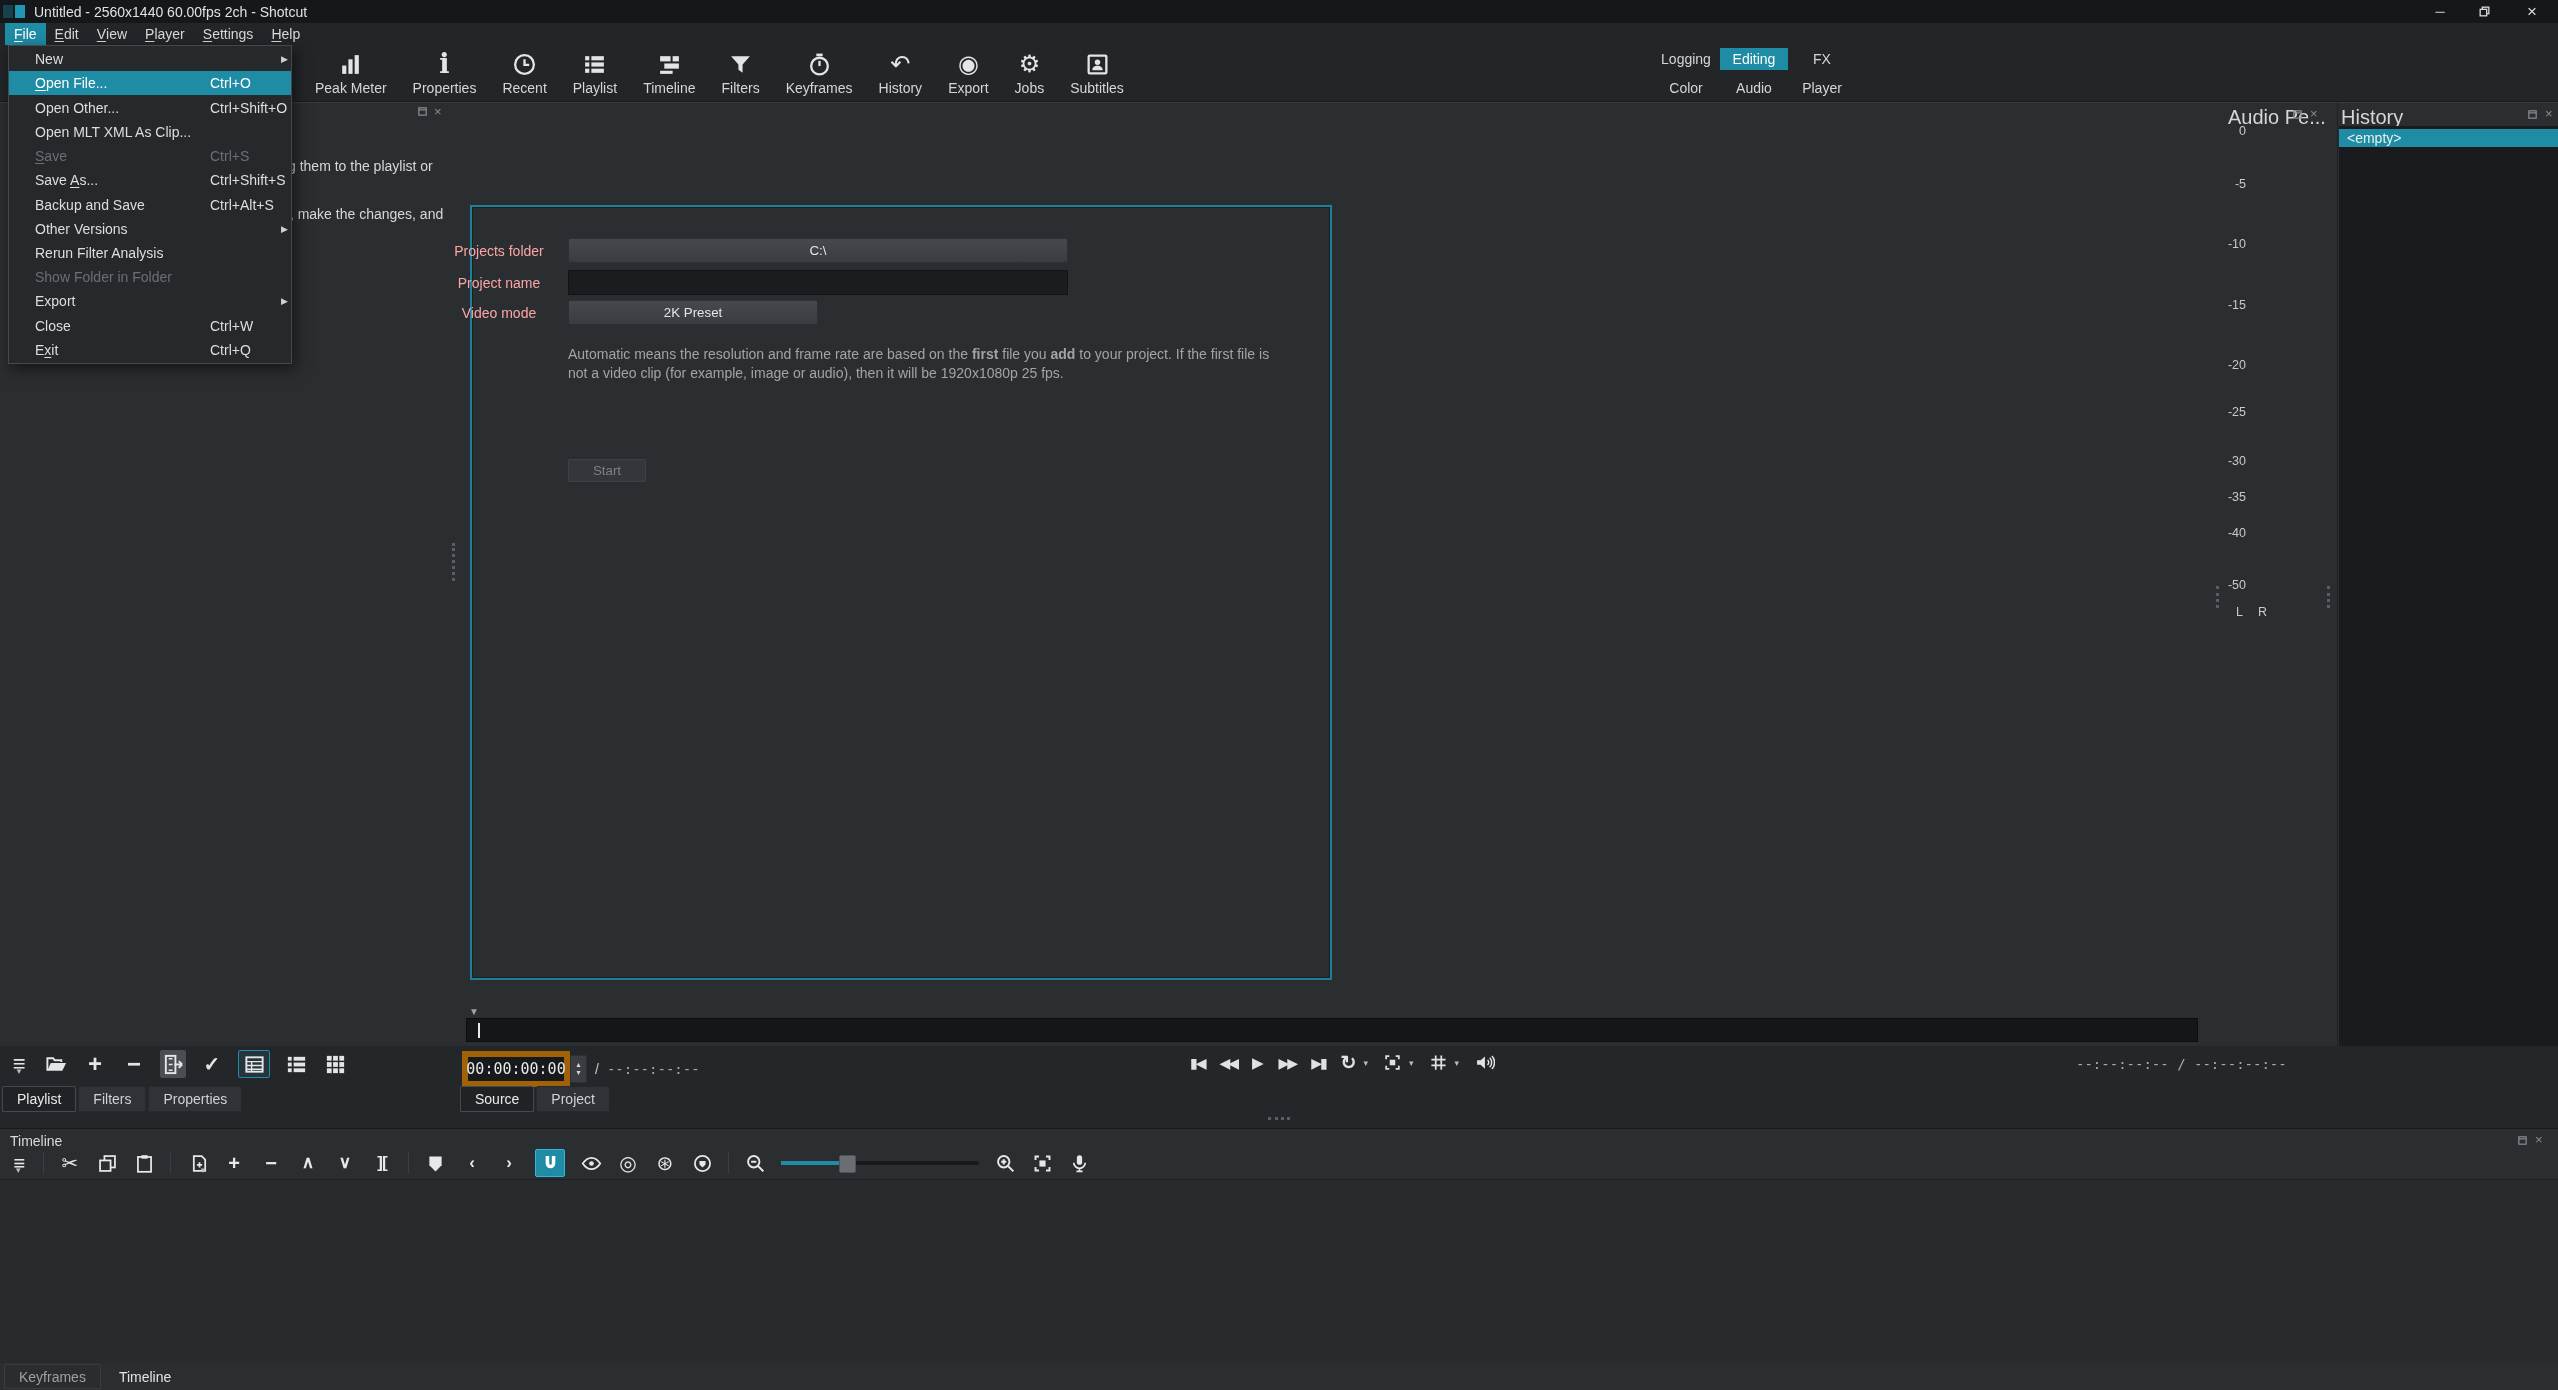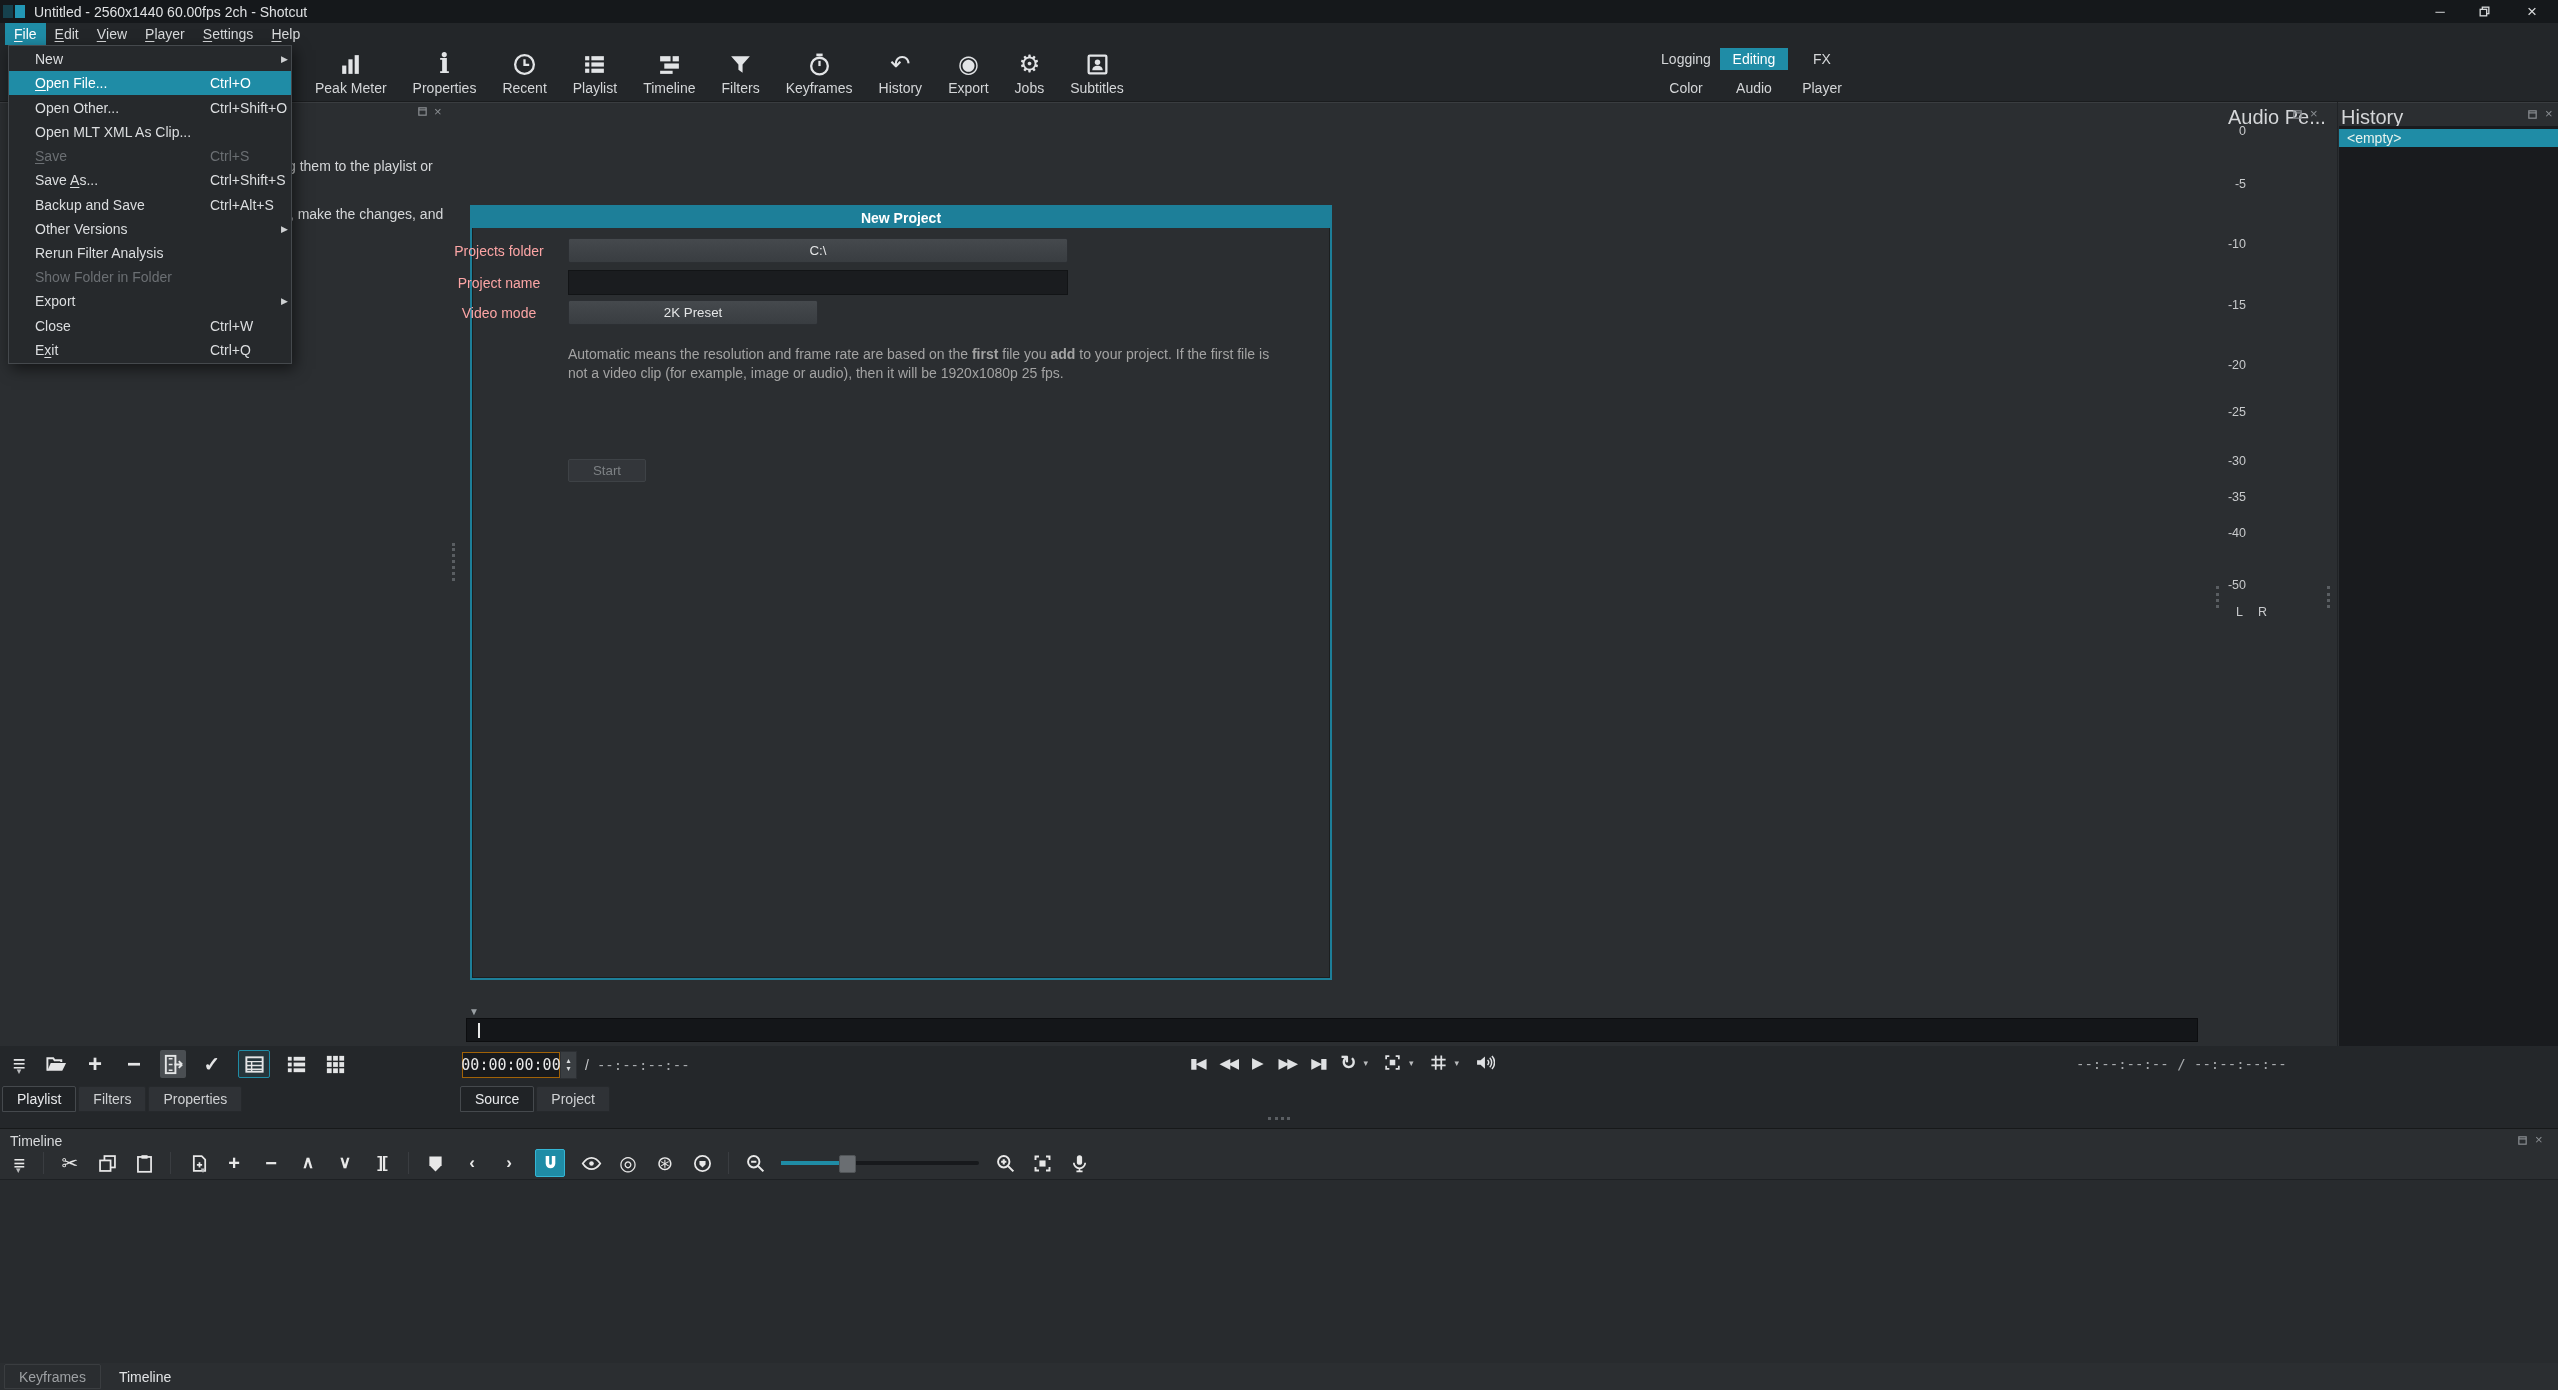--- a/index.html
+++ b/index.html
@@ -71,21 +71,21 @@
   .pressed{background:#4a4e52;border-radius:2px;}
   .sel-teal{border:1px solid var(--accent);background:#25353b;border-radius:2px;box-sizing:border-box;width:32px;}
   .mini-caret{font-size:9px;color:#b9bbbd;margin-left:-9px;margin-top:14px;}
   
   .tab{display:inline-flex;align-items:center;justify-content:center;height:26px;padding:0 14px;color:#cfd1d3;background:#2f3236;border:1px solid #26292c;border-radius:2px 2px 0 0;box-sizing:border-box;}
   .tab.active{background:#202326;border:1px solid #45494d;color:#e8eaec;}
   #pl-tabs{position:absolute;left:2px;top:40px;display:flex;gap:2px;}
   #viewer-tabs{position:absolute;left:460px;top:40px;display:flex;gap:2px;}
   
   #tc-group{position:absolute;left:462px;top:5px;display:flex;align-items:center;}
-  #tc-box{width:96px;height:24px;background:#17191c;border:1px solid #a16207;display:flex;align-items:center;justify-content:center;font-family:"DejaVu Sans Mono",monospace;font-size:15px;color:#e8e8e8;}
+  #tc-box{width:96px;height:24px;background:#17191c;border:6px solid #a16207;display:flex;align-items:center;justify-content:center;font-family:"DejaVu Sans Mono",monospace;font-size:15px;color:#e8e8e8;}
   #tc-spin{width:15px;height:26px;background:#3a3e42;border:1px solid #2c2f33;display:flex;flex-direction:column;align-items:center;justify-content:center;font-size:8px;color:#d8dadc;line-height:8px;}
   .tc-dim{font-family:"DejaVu Sans Mono",monospace;font-size:14px;color:#a7aaad;}
   #transport{position:absolute;left:1190px;top:5px;display:flex;align-items:center;gap:15px;color:#dfe1e3;}
   .tr-btn{display:flex;align-items:center;font-size:14px;letter-spacing:-2px;}
   .tr-play{font-size:15px;letter-spacing:0;}
   .tr-loop{font-size:19px;font-weight:bold;letter-spacing:0;}
   .tr-caret{font-size:9px;color:#b9bbbd;margin-left:-8px;}
   .tr-svg .svgi{width:19px;height:19px;}
   #right-times{position:absolute;left:2076px;top:10px;}
   
@@ -382,21 +382,20 @@
         <use href="#i-float"></use>
       </svg>
     </span>
   <span class="abs mini-ico" style="left:434px;top:104px;font-size:13px;">×</span>
   <span class="abs clip-text" style="left:288px;top:158px;">g them to the playlist or</span>
   <span class="abs clip-text" style="left:286px;top:206px;">t, make the changes, and</span>
   <span class="abs" style="left:280px;top:221px;font-size:8px;color:#9aa0a4;">▶</span>
   <span class="abs dots-v" style="left:452px;top:543px;"></span>
 
   <div class="abs tpanel" style="left:470px;top:205px;width:862px;height:775px;">
-    <div class="phead">New Project</div>
     <span class="np-label" style="left:-38px;top:36px;">Projects folder</span>
     <button class="np-btn" style="left:96px;top:31px;width:500px;">C:\</button>
     <span class="np-label" style="left:-38px;top:68px;">Project name</span>
     <input class="np-input" style="left: 96px; top: 63px; width: 500px;" value="">
     <span class="np-label" style="left:-38px;top:98px;">Video mode</span>
     <button class="np-btn" style="left:96px;top:93px;width:250px;">2K Preset</button>
     <div id="np-desc"><span>Automatic means the resolution and frame rate are based on the </span><b>first</b><span> file you </span><b>add</b><span> to your project. If the first file is not a video clip (for example, image or audio), then it will be 1920x1080p 25 fps.</span></div>
     <button id="np-start">Start</button>
   </div>
 

